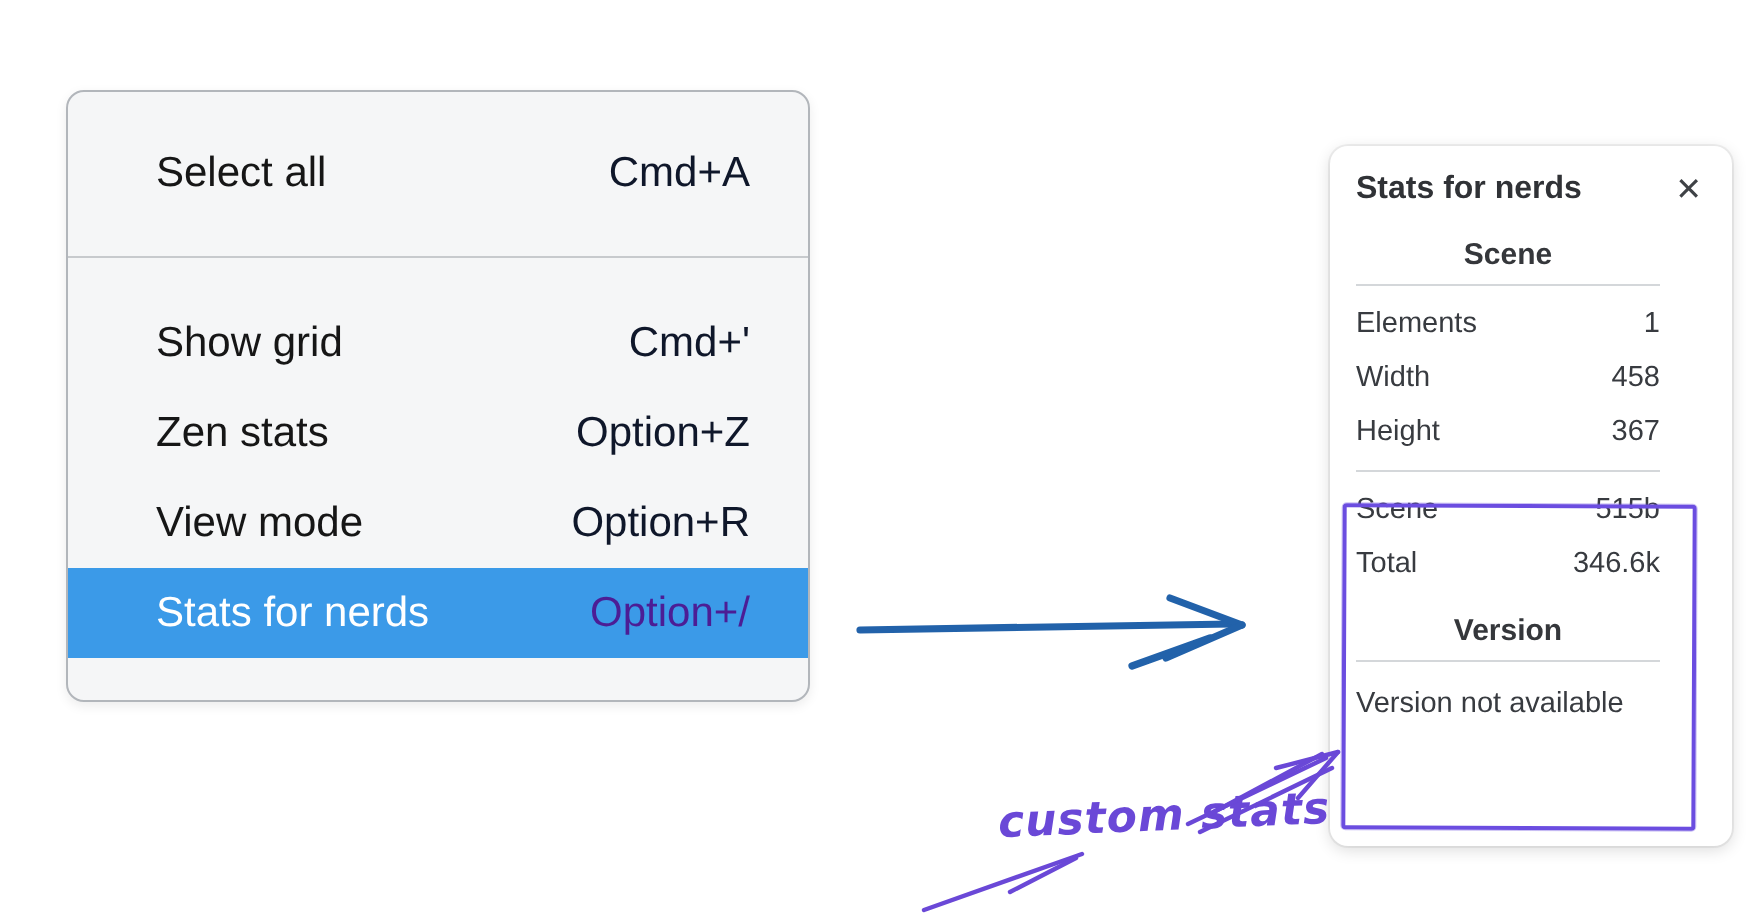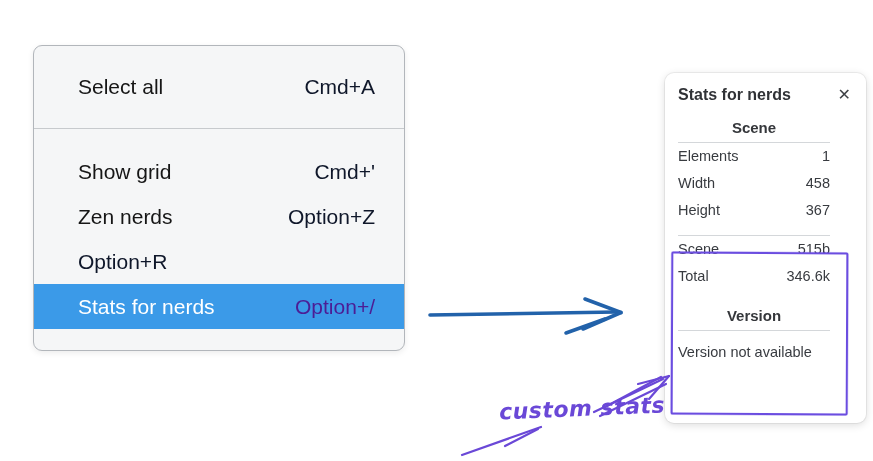--- a/index.html
+++ b/index.html
@@ -47,21 +47,21 @@
     color:#3f4246; cursor:pointer; padding:2px; font-family:"DejaVu Sans", sans-serif;
   }
   .panel-body { padding-right:23px; }
   .sec-header { text-align:center; font-weight:bold; font-size:15px; color:#35373b; }
   .sec-header.scene   { margin-top:10px; }
   .sec-header.storage { margin-top:10px; }
   .sec-header.version { margin-top:12px; }
   .sec-rule { border:none; border-top:1px solid #d4d7da; margin:6px 0 0 0; }
   .stat-table { margin-top:5px; }
   .stat-row {
-    display:flex; justify-content:space-between; 
+    display:flex; justify-content:space-between; align-items:center;
     height:27px;
   }
   .version-note { margin-top:7px; height:27px; display:flex; align-items:center; }
 
   
   .highlight-box {
     position:absolute; left:671px; top:252px; width:177px; height:163px;
     border:2.5px solid #6b4de0; border-radius:2px;
     transform:rotate(0.25deg); pointer-events:none;
     box-shadow:0 0 0 0.5px rgba(107,77,224,0.35);
@@ -91,24 +91,25 @@
         <span class="mi-shortcut">Cmd+A</span>
       </div>
     </div>
     <div class="menu-divider"></div>
     <div class="menu-section-main">
       <div class="menu-item">
         <span class="mi-label">Show grid</span>
         <span class="mi-shortcut">Cmd+'</span>
       </div>
       <div class="menu-item">
-        <span class="mi-label">Zen nerds</span>
+        <span class="mi-label">Zen stats</span>
         <span class="mi-shortcut">Option+Z</span>
       </div>
       <div class="menu-item">
+        <span class="mi-label">View mode</span>
         <span class="mi-shortcut">Option+R</span>
       </div>
       <div class="menu-item highlighted">
         <span class="mi-label">Stats for nerds</span>
         <span class="mi-shortcut">Option+/</span>
       </div>
     </div>
   </div>
 
   <div class="stats-panel">

